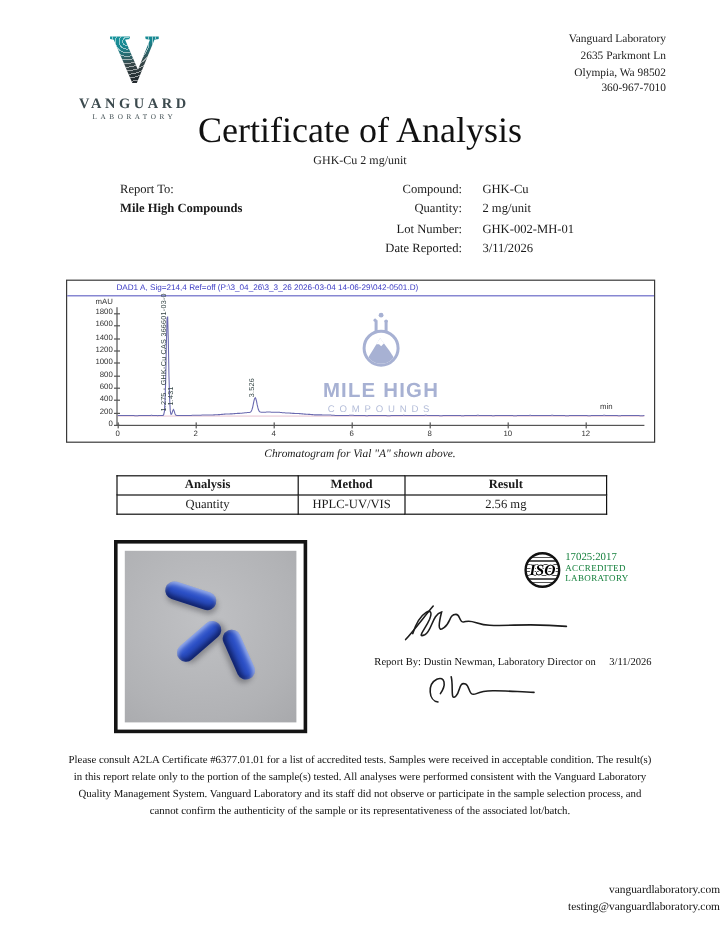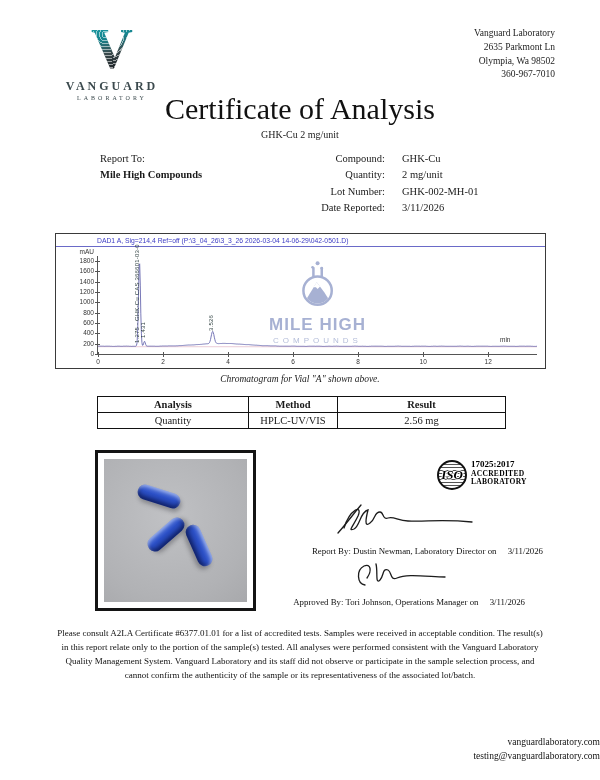--- a/index.html
+++ b/index.html
@@ -61,21 +61,21 @@
   .capsule { position:absolute; width:44px; height:15px; border-radius:8px;
     background:linear-gradient(180deg,#5f80e0 0%,#2c50c6 45%,#1d3ba2 100%);
     box-shadow:inset 0 2px 3px rgba(255,255,255,.35), inset 0 -3px 4px rgba(0,0,30,.45), 2px 3px 4px rgba(40,40,50,.35); }
 
   
   .iso { position:absolute; left:437px; top:460px; display:flex; align-items:flex-start; gap:4px; font-family:"Liberation Serif",serif; }
   .iso-globe { position:relative; width:30px; height:30px; border-radius:50%; border:2px solid #111;
     background:repeating-linear-gradient(0deg,#fff 0 2px,#555 2px 3px); display:flex; align-items:center; justify-content:center; }
   .iso-globe span { font-weight:bold; font-style:italic; font-size:13px; color:#000;
     text-shadow:1px 0 0 #fff,-1px 0 0 #fff,0 1px 0 #fff,0 -1px 0 #fff; }
-  .iso-text { font-weight:bold; line-height:1.1; color:#000000; }
+  .iso-text { font-weight:normal; line-height:1.1; color:#15803d; }
   .iso-cert { font-size:9px; } .iso-l2, .iso-l3 { font-size:7.5px; letter-spacing:.3px; }
 
   
   .sig-svg { position:absolute; }
   .sig-line { position:absolute; white-space:nowrap; font-size:8.8px; color:#111; }
   .sig-line .date { margin-left:9px; }
 
   
   .disclaimer { position:absolute; left:57px; top:627px; width:486px; font-size:9px; line-height:1.55; text-align:center; color:#111; margin:0; }
   .footer { position:absolute; left:0; top:735px; width:100%; text-align:right; font-size:9.5px; line-height:1.5; color:#111; }
@@ -241,25 +241,20 @@
     <span>Dustin Newman, Laboratory Director on</span>
     <span class="date">3/11/2026</span>
   </div>
 
   <svg class="sig-svg" style="left:345px; top:558px;" width="115" height="36" viewBox="0 0 115 36">
     <g fill="none" stroke="#1c1c1c" stroke-width="1.3" stroke-linecap="round">
       <path d="M20,27 C12,26 11,12 19,8 C26,5 27,13 22,20"></path>
       <path d="M31,6 C33,14 30,27 35,22 C39,18 37,10 43,12 C47,14 45,23 52,20 C61,16 76,18 100,19"></path>
     </g>
   </svg>
-  <div class="sig-line" style="right:75px; top:597px;">
-    <span>Approved By:</span>
-    <span>Tori Johnson, Operations Manager on</span>
-    <span class="date">3/11/2026</span>
-  </div>
 
   <p class="disclaimer">Please consult A2LA Certificate #6377.01.01 for a list of accredited tests. Samples were received in acceptable condition. The result(s) in this report relate only to the portion of the sample(s) tested. All analyses were performed consistent with the Vanguard Laboratory Quality Management System. Vanguard Laboratory and its staff did not observe or participate in the sample selection process, and cannot confirm the authenticity of the sample or its representativeness of the associated lot/batch.</p>
   <div class="footer">
     <div>vanguardlaboratory.com</div>
     <div>testing@vanguardlaboratory.com</div>
   </div>
 
 </div>
 
 </body></html>

